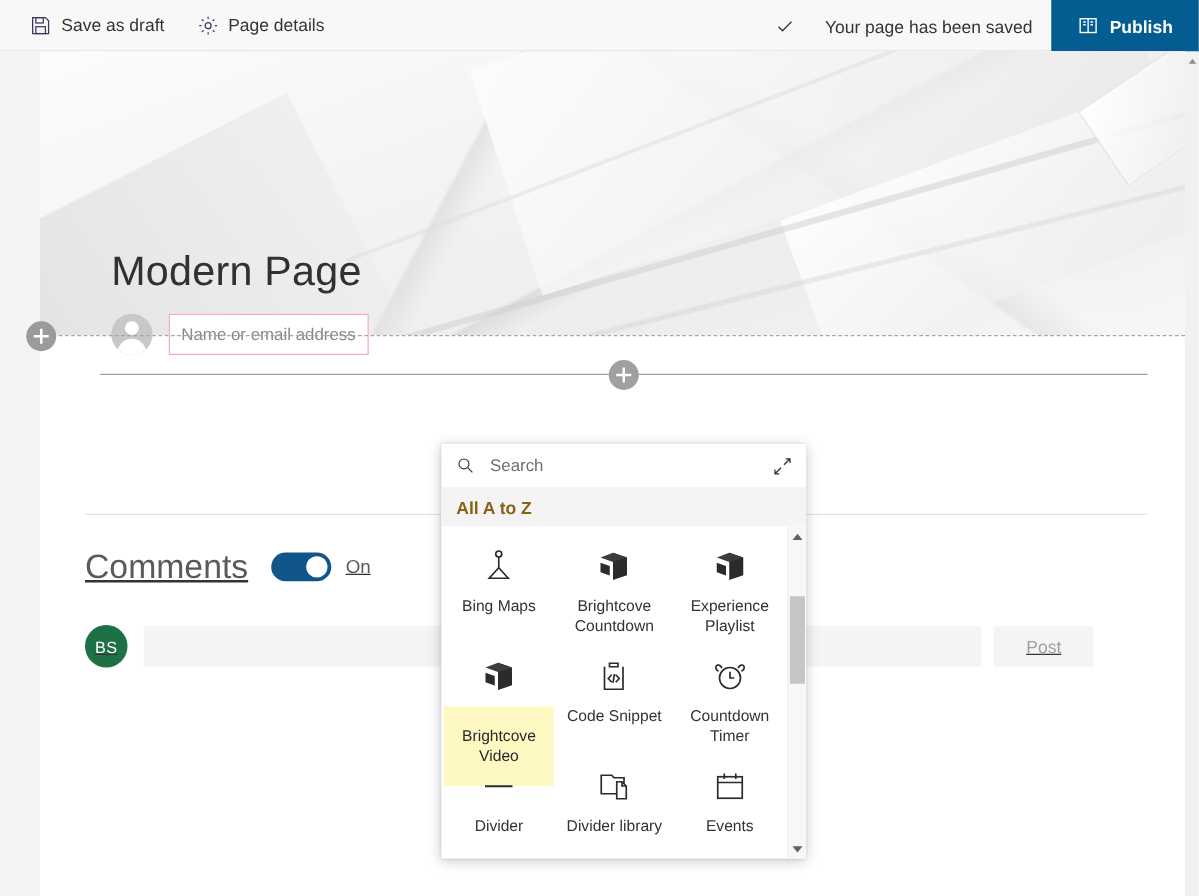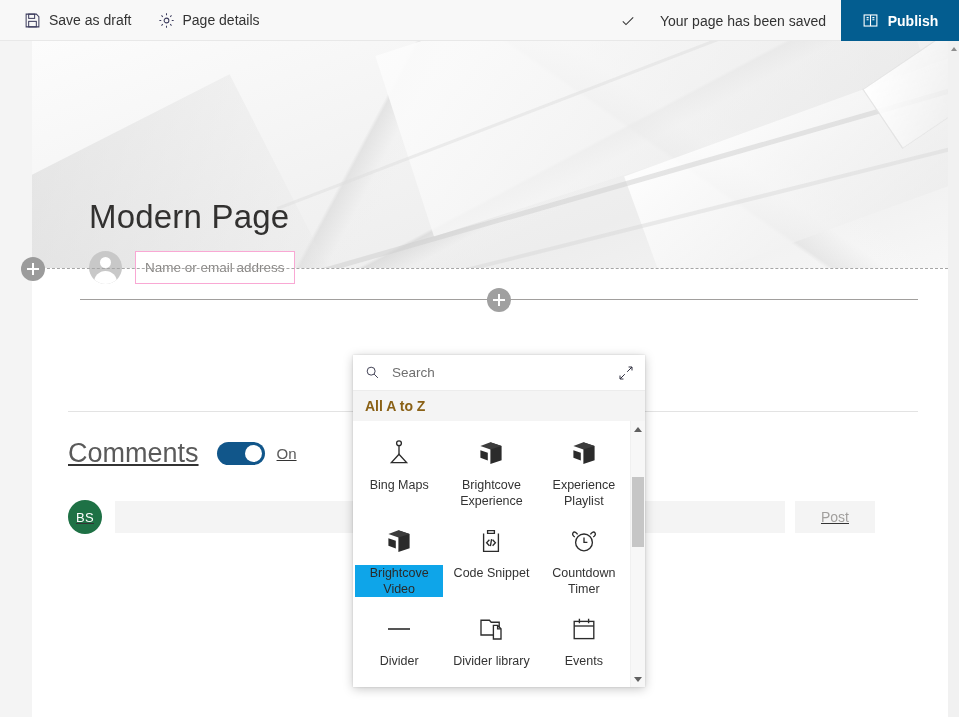--- a/index.html
+++ b/index.html
@@ -454,23 +454,23 @@
   }
   .wp-label {
     margin-top: 9px;
     font-size: 12.5px;
     line-height: 16px;
     text-align: center;
     color: #333333;
     max-width: 84px;
   }
   .wp-label.highlight {
-    background: #0ea5e9;
+    background: #fef9c3;
     color: #2a2a2a;
-    padding: 0 2px;
+    padding: 16px 2px;
     box-decoration-break: clone;
     -webkit-box-decoration-break: clone;
   }
 
   
   #picker-scrollbar {
     position: absolute;
     right: 0; top: 0;
     width: 15px;
     height: 266px;
@@ -682,21 +682,21 @@
         </div>
 
         <div class="wp-cell">
           <span class="wp-icon">
             <svg viewBox="0 0 30 30" width="30" height="30">
               <path d="M14.4 4.2L25.6 8v14.2L14.4 26z" fill="#2b2b2b"></path>
               <path d="M14.4 4.2L25.6 8 14.4 11.6 4.4 8z" fill="#3c3c3c"></path>
               <path d="M4.4 12.2l7.4 2.6v7.6L4.4 19.8z" fill="#2b2b2b"></path>
             </svg>
           </span>
-          <span class="wp-label">Brightcove Experience</span>
+          <span class="wp-label">Brightcove Countdown</span>
         </div>
 
         <div class="wp-cell">
           <span class="wp-icon">
             <svg viewBox="0 0 30 30" width="30" height="30">
               <path d="M14.4 4.2L25.6 8v14.2L14.4 26z" fill="#2b2b2b"></path>
               <path d="M14.4 4.2L25.6 8 14.4 11.6 4.4 8z" fill="#3c3c3c"></path>
               <path d="M4.4 12.2l7.4 2.6v7.6L4.4 19.8z" fill="#2b2b2b"></path>
             </svg>
           </span>

